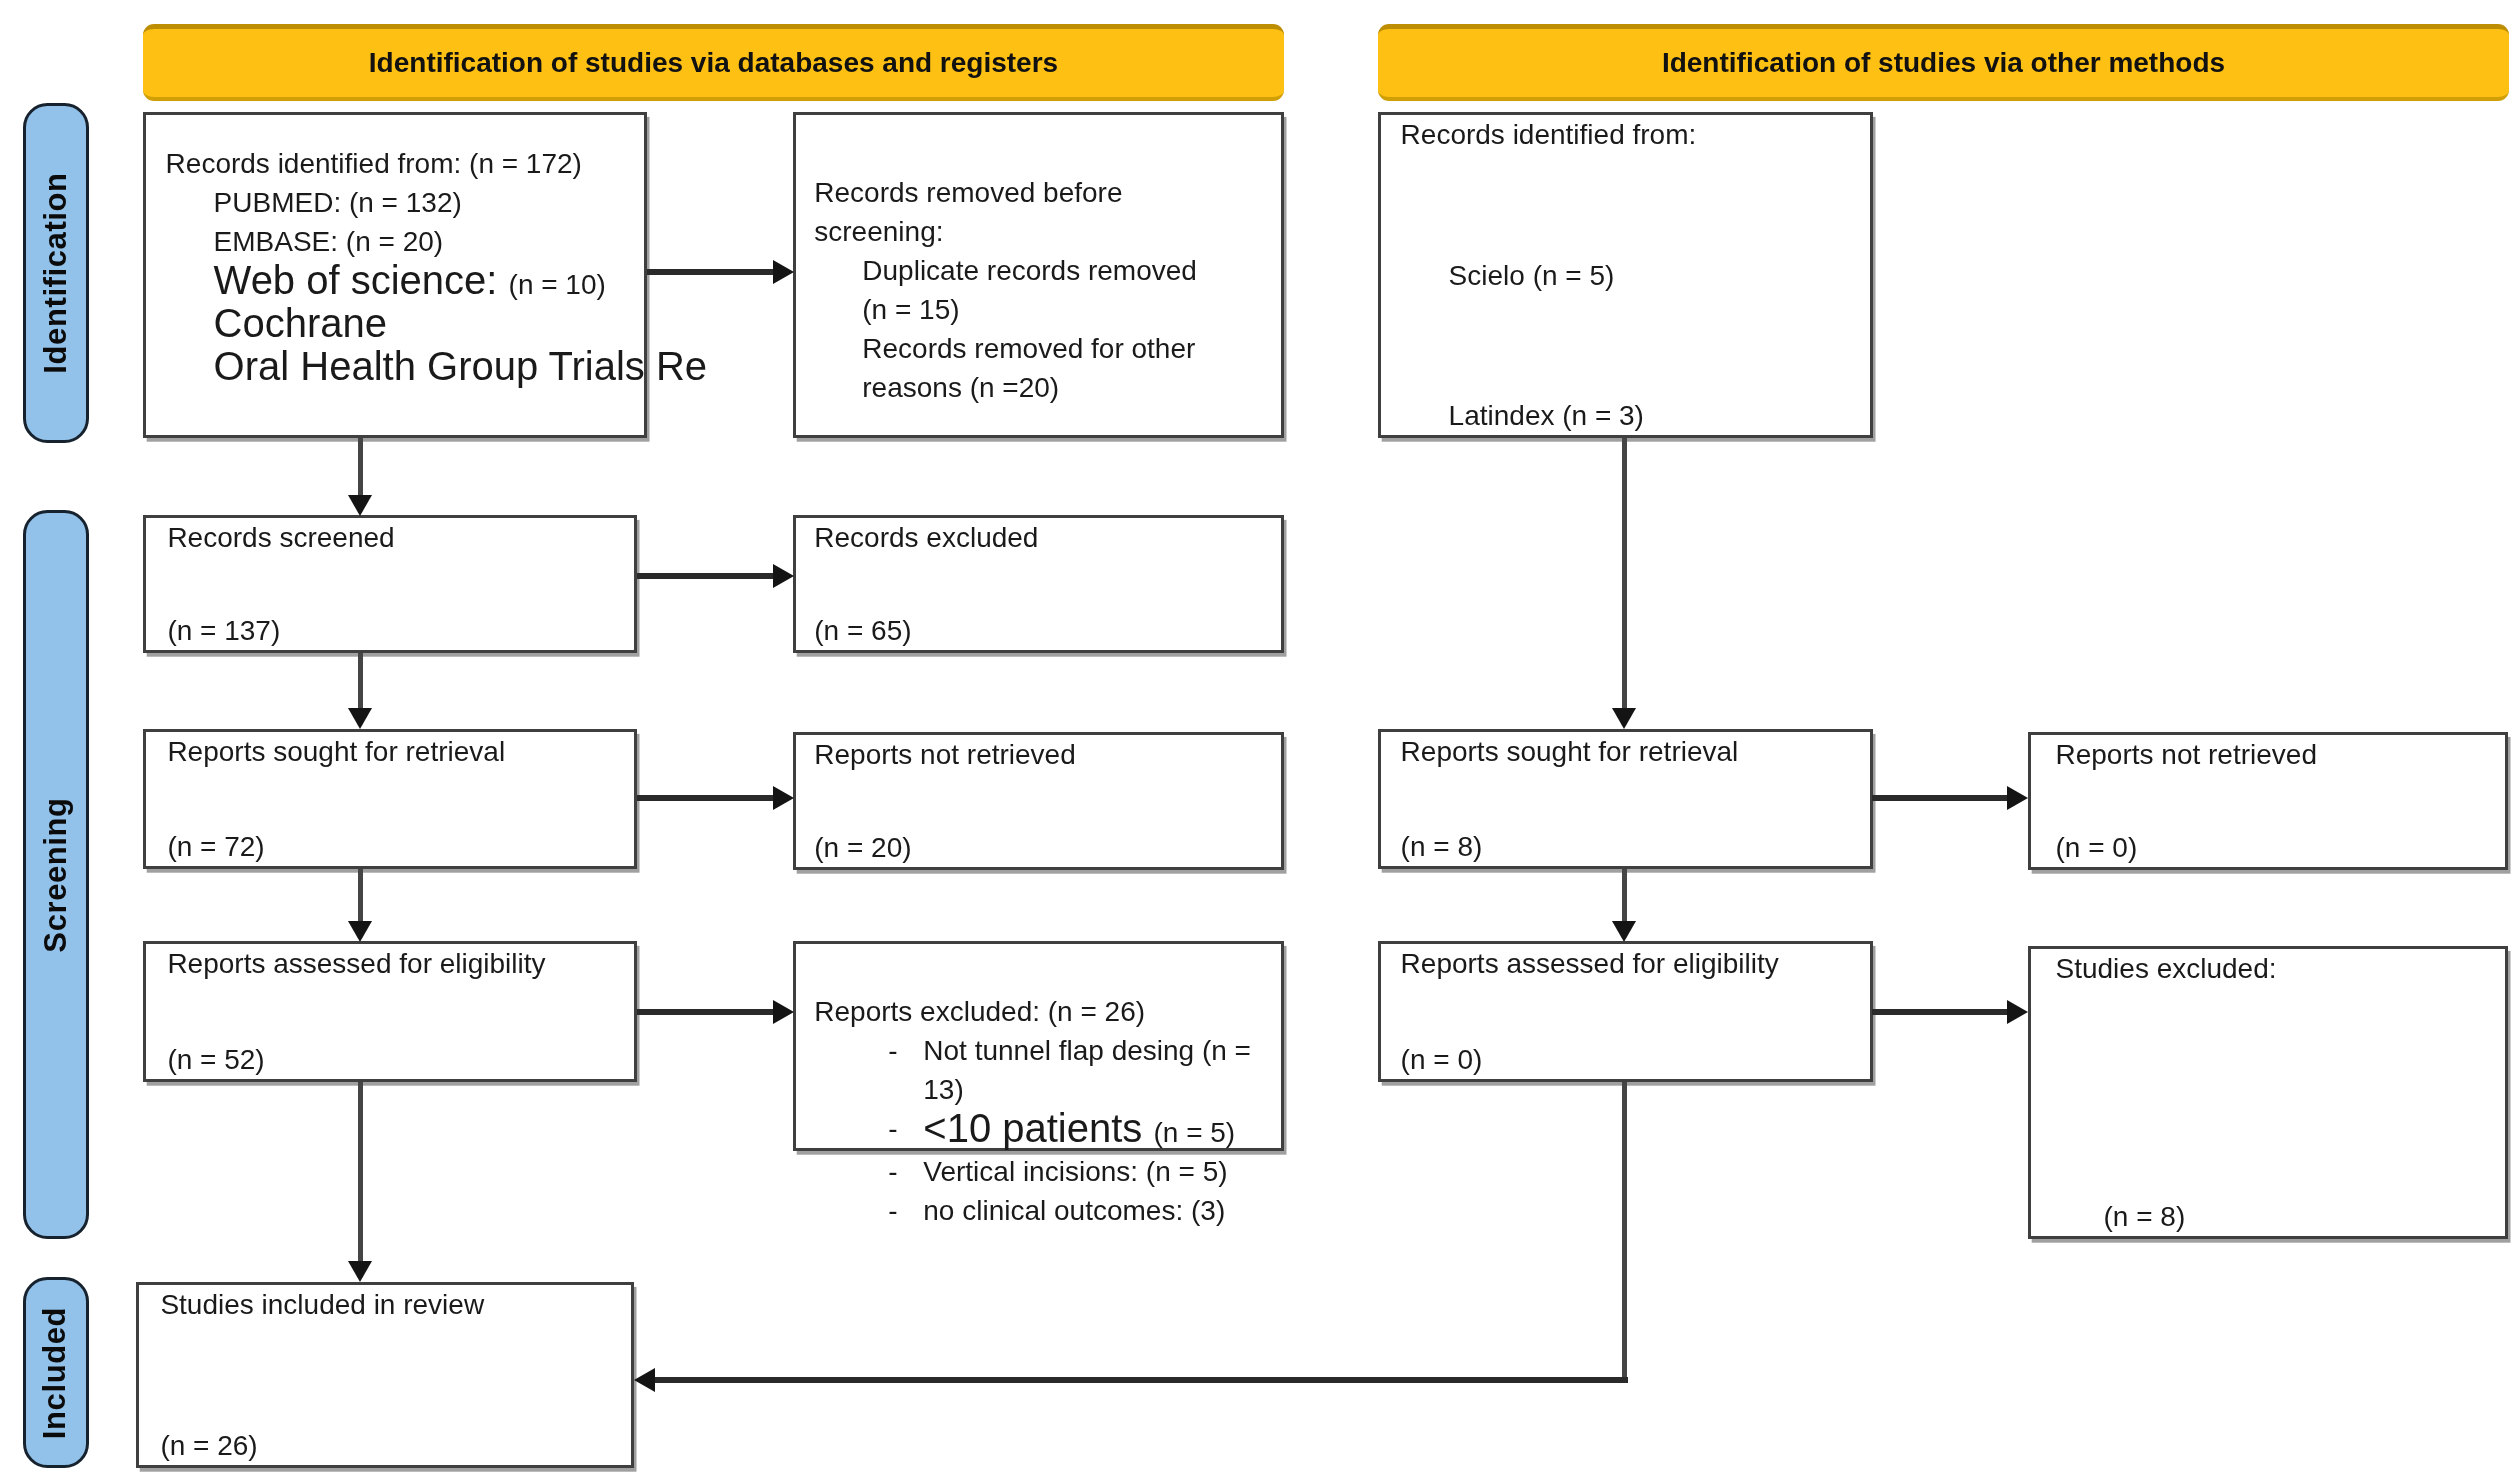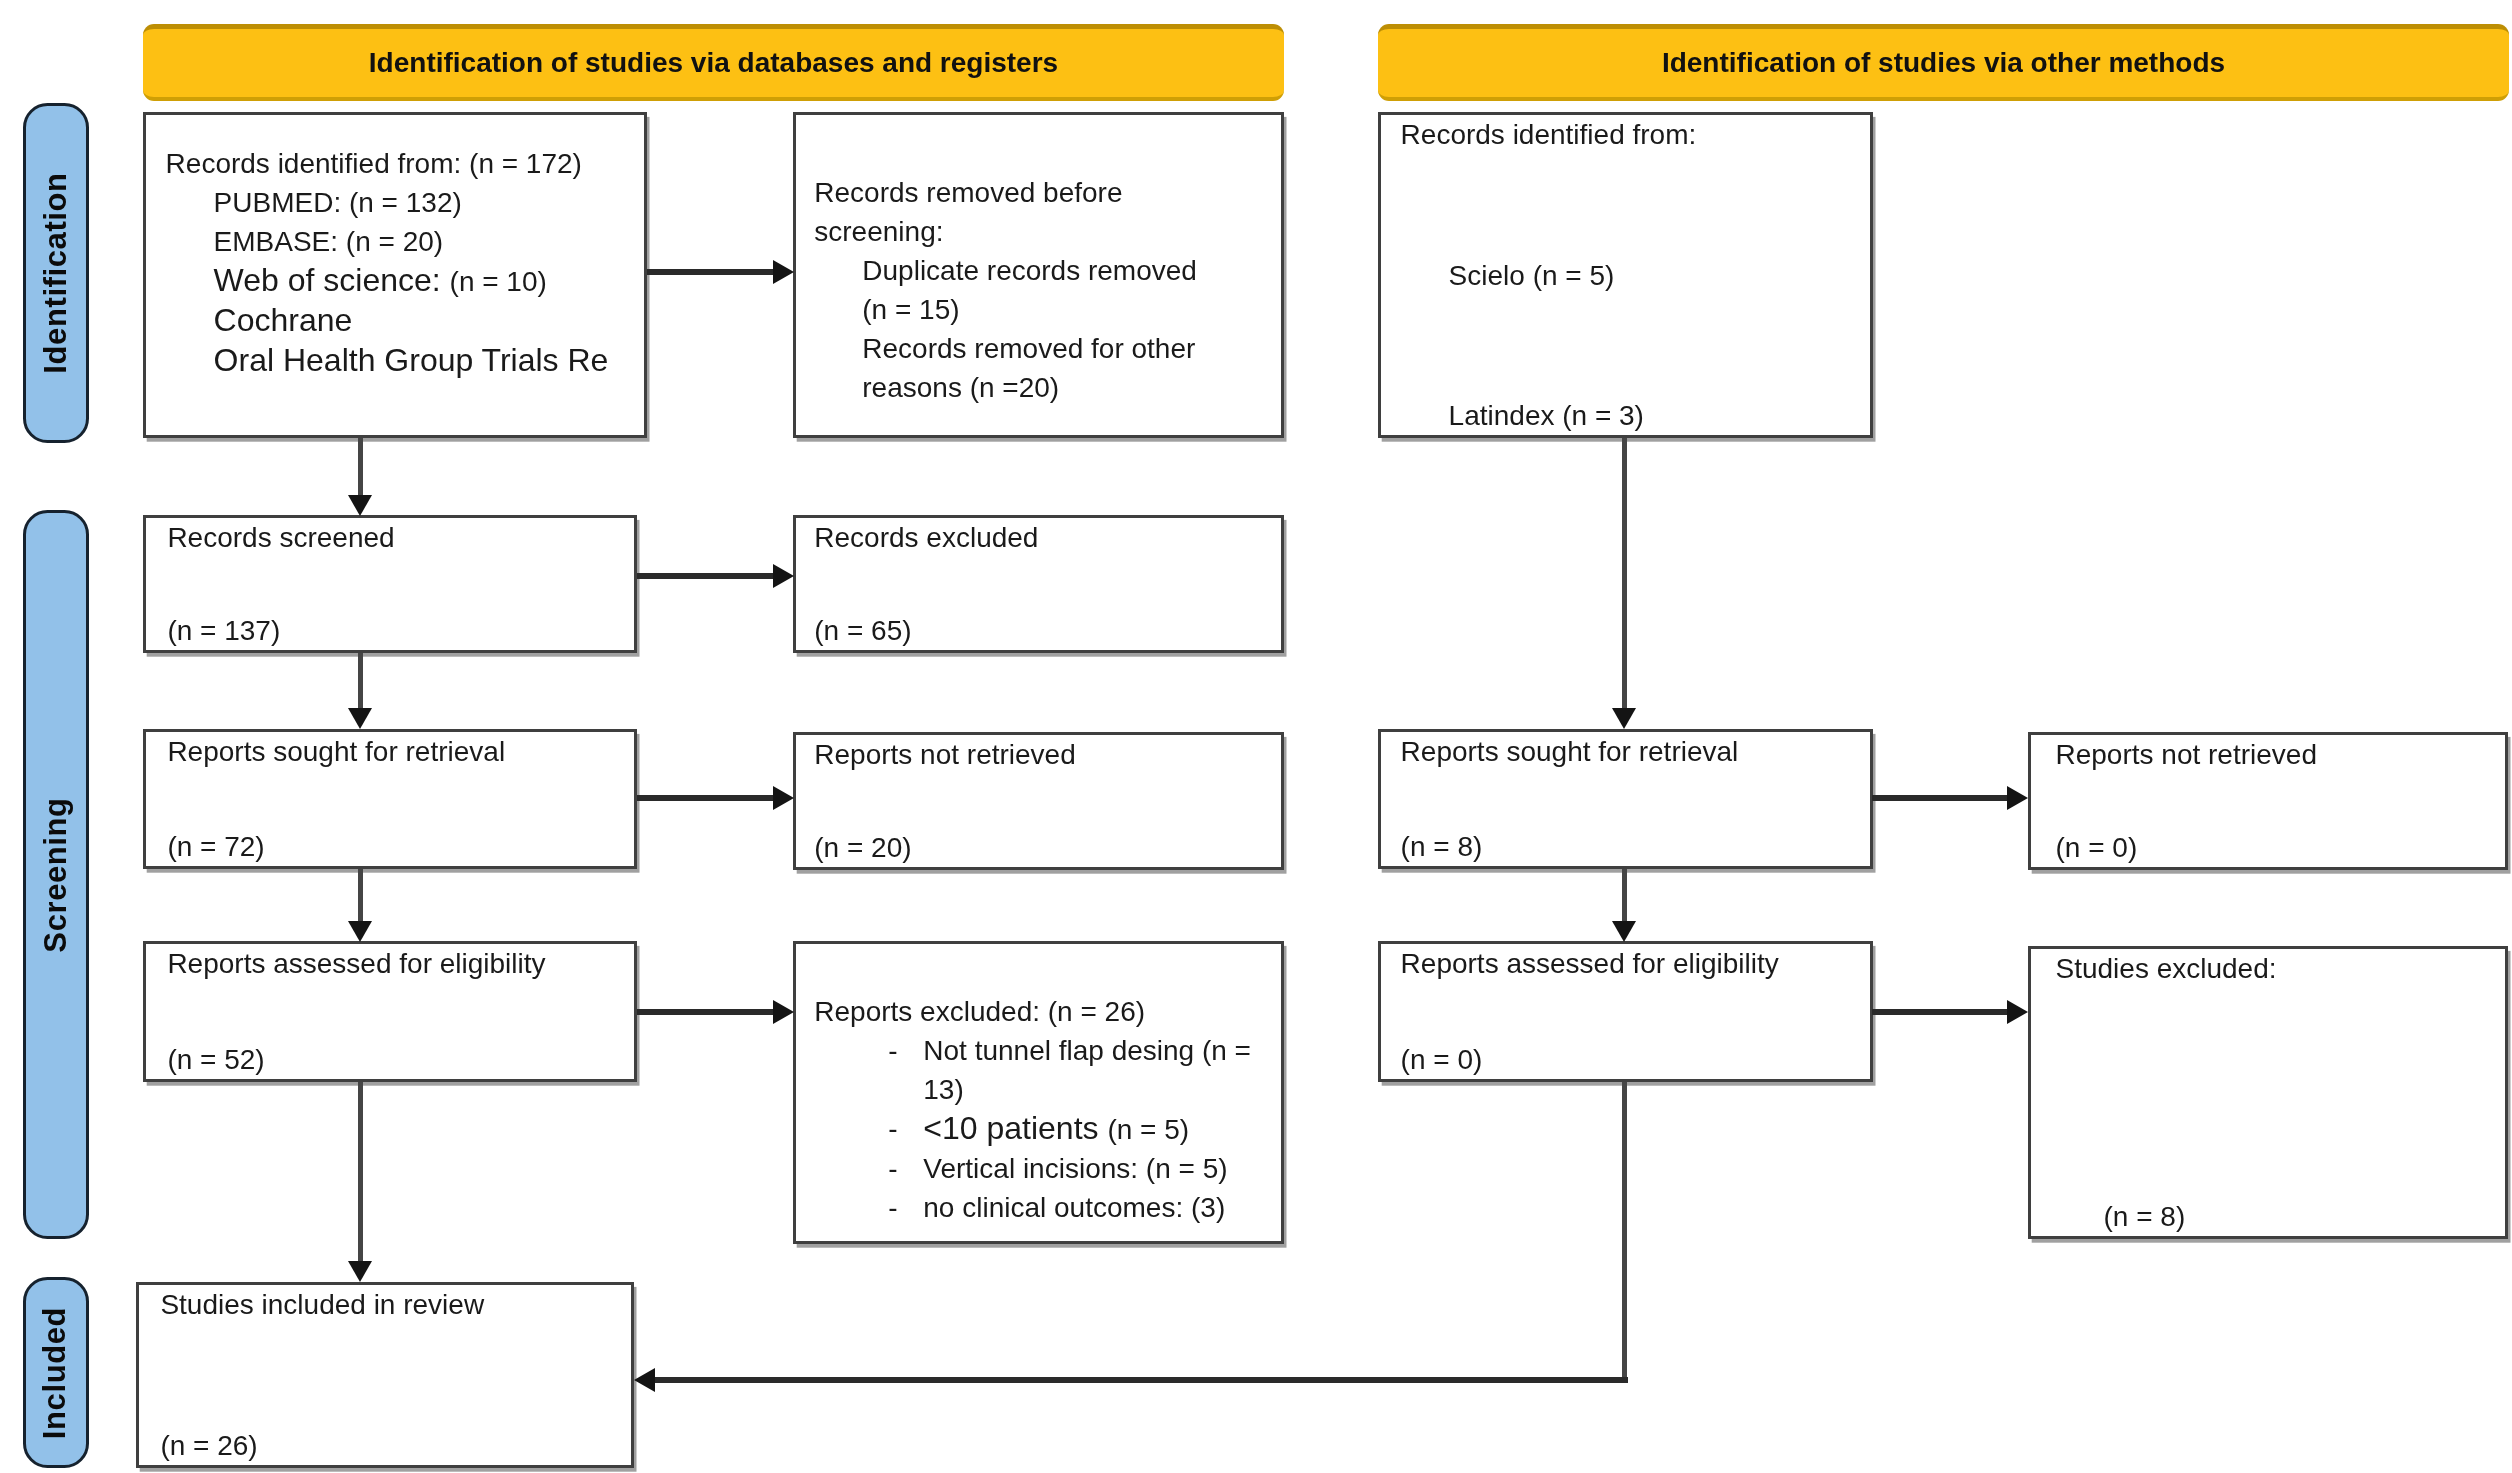--- a/index.html
+++ b/index.html
@@ -16,21 +16,21 @@
   .stage{position:absolute;width:66px;background:#92C1E9;border:3.7px solid #16222e;border-radius:24.5px;
          display:flex;align-items:center;justify-content:center;box-sizing:border-box;}
   .stage .vlabel{transform:rotate(-90deg);white-space:nowrap;font-weight:bold;font-size:31px;color:#0b0b0b;letter-spacing:0.6px;}
 
   
   .box{position:absolute;background:#ffffff;border:3.1px solid #3f3f3f;box-sizing:border-box;
        box-shadow:3.1px 4.3px 0 -0.6px #a0a0a0;display:flex;flex-direction:column;}
   .box.vcenter{justify-content:space-between;}
   .ln{font-size:28px;line-height:39px;white-space:nowrap;}
   .ind1{margin-left:48px;}
-  .big{font-size:32px;}
+  .big{font-size:40px;}
   .it{}
   .bullet{display:flex;margin-left:48px;white-space:normal;}
   .bullet .dash{width:61px;flex:0 0 61px;text-align:center;}
   .bullet .btext{flex:1;}
 
   
   .hshaft{position:absolute;height:6.1px;background:#2a2a2a;}
   .vshaft{position:absolute;width:4.9px;background:#454545;}
   .head-right{position:absolute;width:0;height:0;border-top:12.2px solid transparent;border-bottom:12.2px solid transparent;border-left:21px solid #141414;}
   .head-down{position:absolute;width:0;height:0;border-left:12.2px solid transparent;border-right:12.2px solid transparent;border-top:21px solid #141414;}
@@ -94,21 +94,21 @@
   <div class="box vcenter" style="left:793px;top:732px;width:491px;height:138px;padding:0 12.2px 0 18.3px;">
       <div class="ln"><span>Reports not retrieved</span></div>
       <div class="ln"><span>(n = 20)</span></div>
     </div>
 
   <div class="box vcenter" style="left:143px;top:941px;width:494px;height:141px;padding:0 12.2px 0 21.4px;">
       <div class="ln"><span>Reports assessed for eligibility</span></div>
       <div class="ln"><span>(n = 52)</span></div>
     </div>
 
-  <div class="box" style="left:793px;top:941px;width:491px;height:303px;padding:48px 12.2px 6.1px 18.3px;">
+  <div class="box" style="left:793px;top:941px;width:491px;height:210px;padding:48px 12.2px 6.1px 18.3px;">
       <div class="ln"><span>Reports excluded: (n = 26)</span></div>
       <div class="ln bullet">
         <span class="dash">-</span>
         <span class="btext"><span>Not tunnel flap desing (n = 13)</span></span>
       </div>
       <div class="ln bullet">
         <span class="dash">-</span>
         <span class="btext"><span class="big">&lt;10 patients </span><span>(n = 5)</span></span>
       </div>
       <div class="ln bullet">

